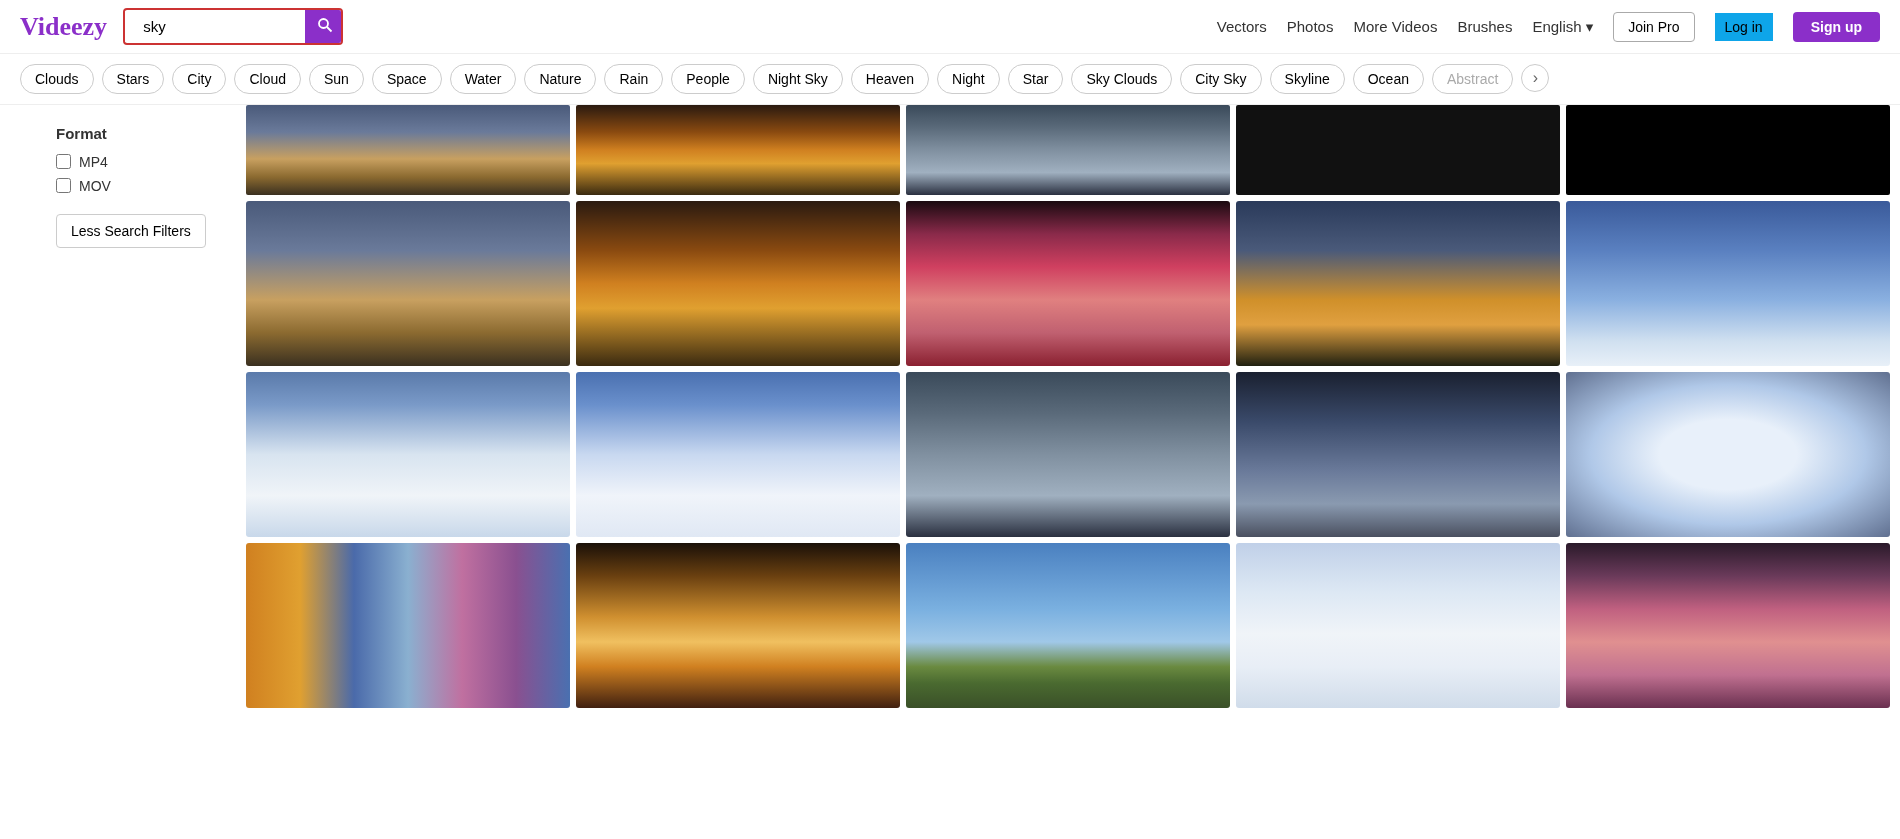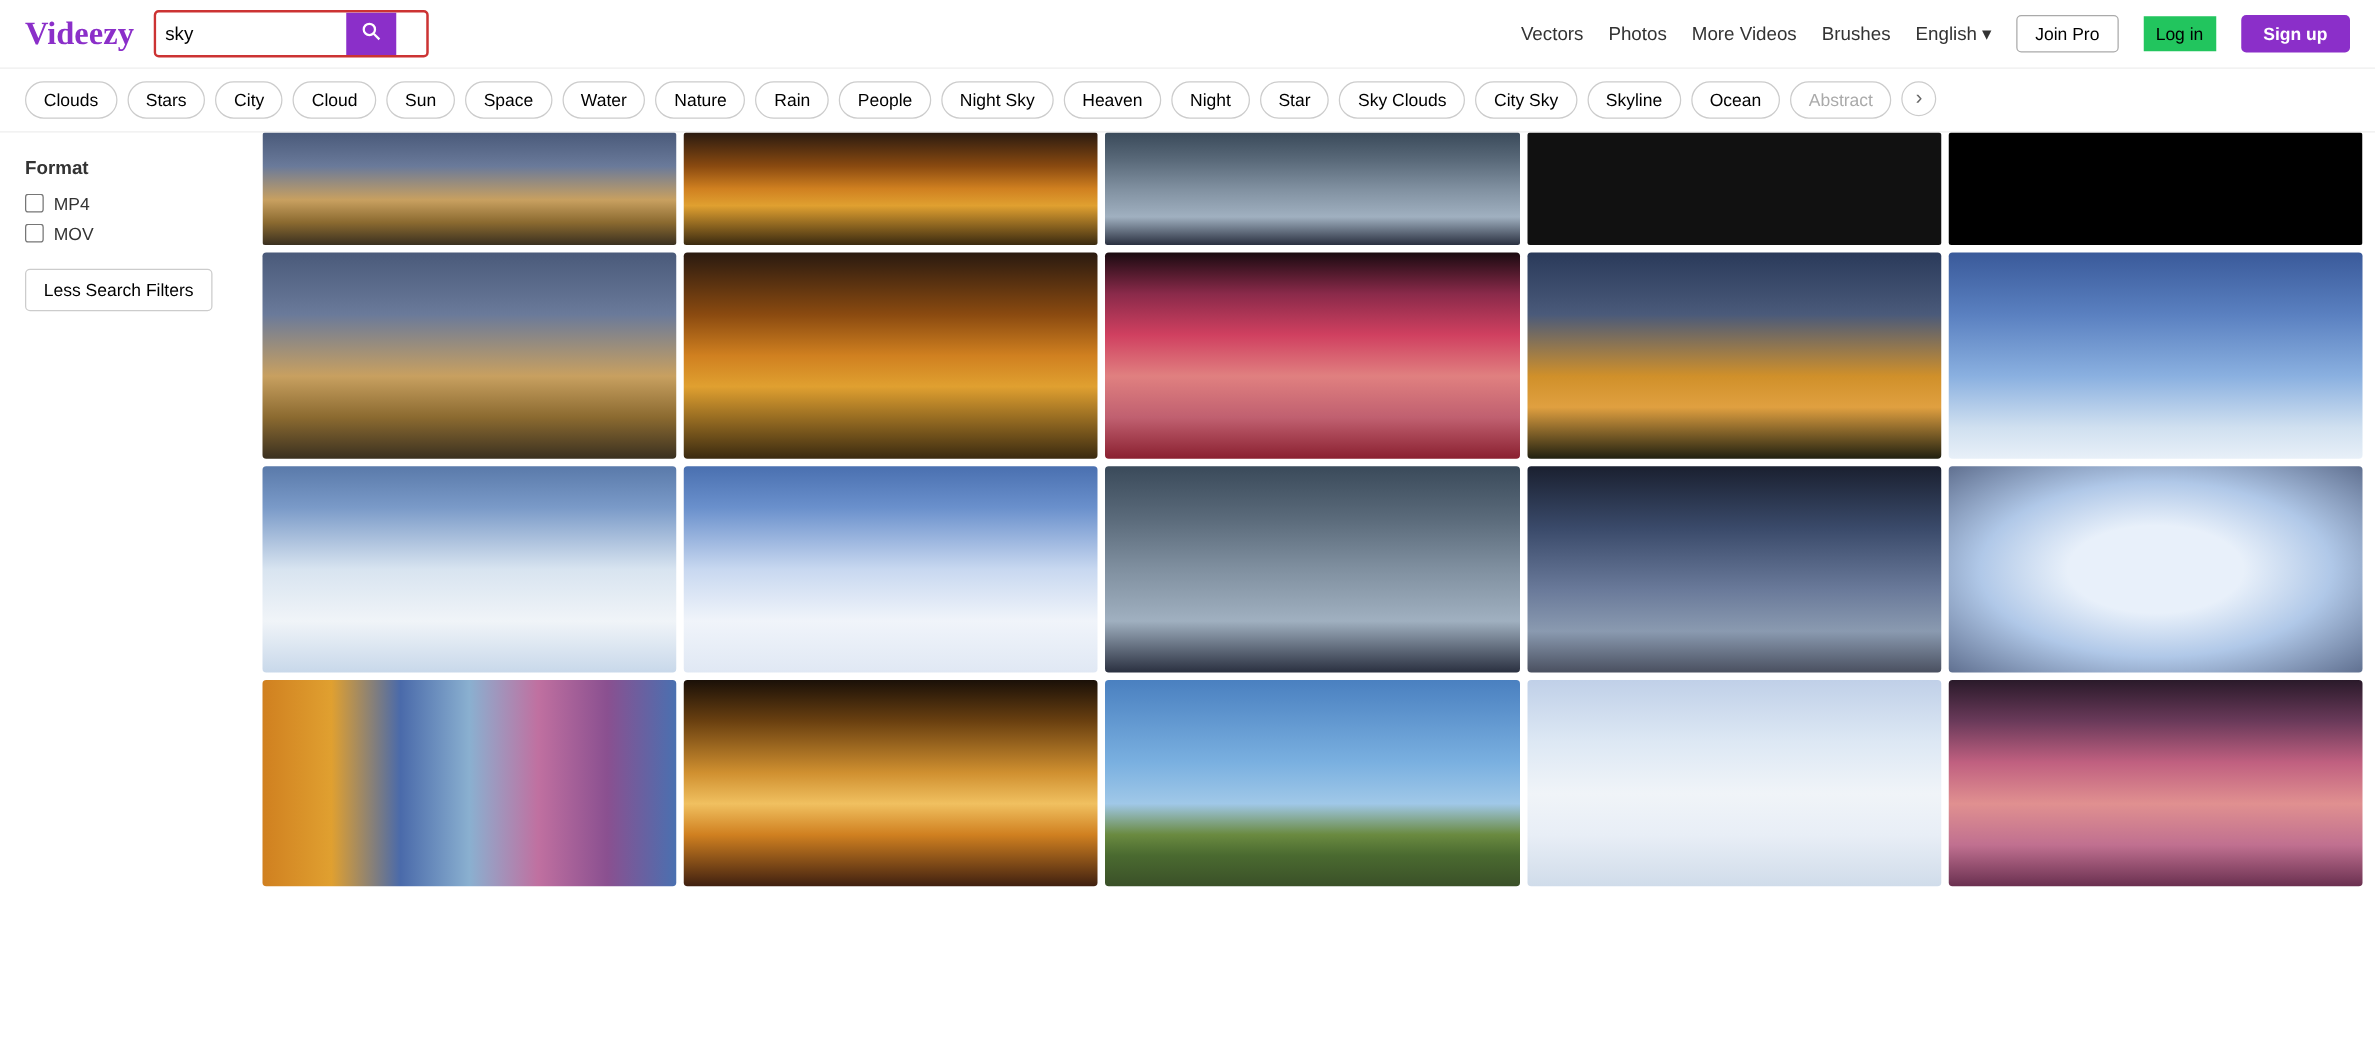--- a/index.html
+++ b/index.html
@@ -25,23 +25,23 @@
       display: flex;
       align-items: center;
       border: 2px solid #cc3333;
       border-radius: 4px;
       overflow: hidden;
       flex: 0 0 220px;
     }
     .search-input {
       border: none;
       outline: none;
-      padding: 7px 7px;
-      font-size: 15px;
-      width: 152px;
+      padding: 7px 18px;
+      font-size: 15px;
+      width: 180px;
     }
     .search-btn {
       background: #8B2FC9;
       border: none;
       padding: 7px 12px;
       cursor: pointer;
       color: white;
       font-size: 15px;
     }
     .nav-links {
@@ -65,21 +65,21 @@
     }
     .btn-join {
       background: white;
       border: 1px solid #aaa;
       padding: 6px 14px;
       border-radius: 4px;
       cursor: pointer;
       font-size: 14px;
     }
     .btn-login {
-      background: #22c55e;
+      background: #0ea5e9;
       border: none;
       padding: 6px 10px;
       cursor: pointer;
       font-size: 14px;
     }
     .btn-signup {
       background: #8B2FC9;
       color: white;
       border: none;
       padding: 7px 18px;
@@ -116,20 +116,21 @@
       display: flex;
       align-items: center;
       justify-content: center;
       font-size: 14px;
       flex-shrink: 0;
     }
 
     
     .main-layout {
       display: flex;
+      padding-left: 36px;
     }
     .sidebar {
       width: 200px;
       flex-shrink: 0;
       padding: 20px;
     }
     .sidebar-title {
       font-size: 15px;
       font-weight: bold;
       margin-bottom: 12px;

